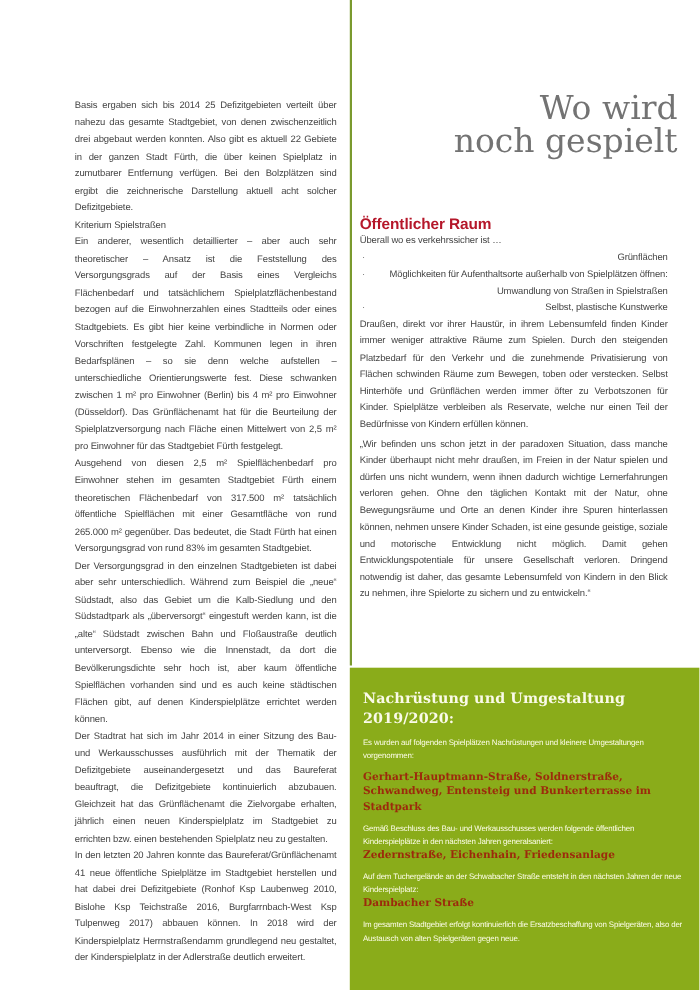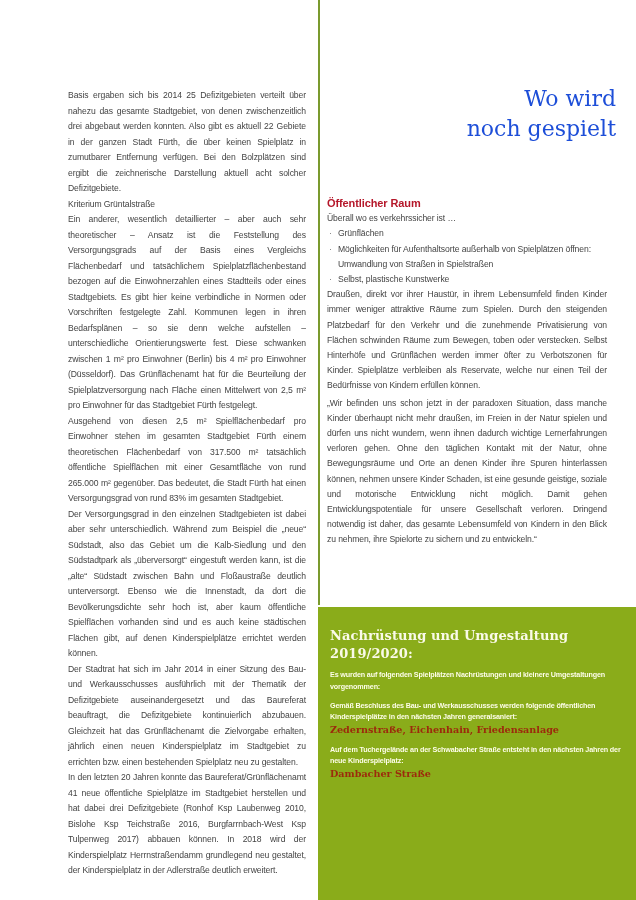--- a/index.html
+++ b/index.html
@@ -15,65 +15,65 @@
 
   .left-col {
     position: absolute; left: 68px; top: 88px; width: 238px;
     font-size: 8.6px; line-height: 15.5px; text-align: justify; color: #444;
     letter-spacing: -0.1px;
   }
   .left-col p { margin: 0; }
 
   .title {
     position: absolute; right: 20px; top: 84px; width: 260px;
-    font-family: "DejaVu Serif", serif; color: #1d4ed8;
-    font-size: 22px; line-height: 30px; text-align: right; font-weight: normal;
+    font-family: "DejaVu Serif", serif; color: #737373;
+    font-size: 30px; line-height: 30px; text-align: right; font-weight: normal;
   }
 
   .right-col {
     position: absolute; left: 327px; top: 196px; width: 280px;
     font-size: 8.6px; line-height: 15.2px; color: #444; letter-spacing: -0.1px;
   }
-  .section-heading { color: #b5172a; font-weight: bold; font-size: 11px; }
+  .section-heading { color: #b5172a; font-weight: bold; font-size: 14px; }
   .bullet-list { list-style: none; }
-  .bullet-list li { position: relative; padding-left: 11px; }
+  .bullet-list li { position: relative; padding-left: 11px; text-align: right; }
   .bullet-list li::before { content: "·"; position: absolute; left: 2px; top: 0; color: #777; }
 
   .para { text-align: justify; margin-top: 0; }
   .para.first { }
   .para.quote { margin-top: 2px; }
 
   .green-box {
     position: absolute; left: 318px; top: 607px; width: 318px; height: 367px;
     background: #8aac1a; padding: 20px 12px 0 12px; color: #ffffff;
   }
   .box-title {
     font-family: "DejaVu Serif", serif; font-weight: bold; font-size: 13px;
     line-height: 18px; color: #fafae8; margin-bottom: 6px; letter-spacing: 0.1px;
   }
   .box-block { margin-bottom: 7px; }
   .box-text {
     font-family: "Liberation Sans", sans-serif; font-size: 7.2px; line-height: 11.8px;
-    font-weight: bold; color: #fdfde8; letter-spacing: -0.15px;
+    font-weight: normal; color: #fdfde8; letter-spacing: -0.15px;
   }
   .box-places {
     font-family: "DejaVu Serif", serif; font-weight: bold; font-size: 9.6px;
     line-height: 13.5px; color: #9c2a0c;
   }
 </style>
 </head>
 <body>
 
 <div class="page">
 
   <div class="divider"></div>
 
   <div class="left-col">
     <p>Basis ergaben sich bis 2014 25 Defizitgebieten verteilt über nahezu das gesamte Stadtgebiet, von denen zwischenzeitlich drei abgebaut werden konnten. Also gibt es aktuell 22 Gebiete in der ganzen Stadt Fürth, die über keinen Spielplatz in zumutbarer Entfernung verfügen. Bei den Bolzplätzen sind ergibt die zeichnerische Darstellung aktuell acht solcher Defizitgebiete.</p>
-    <p>Kriterium Grüntalstraße</p>
+    <p>Kriterium Spielstraßen</p>
     <p>Ein anderer, wesentlich detaillierter – aber auch sehr theoretischer – Ansatz ist die Feststellung des Versorgungsgrads auf der Basis eines Vergleichs Flächenbedarf und tatsächlichem Spielplatzflächenbestand bezogen auf die Einwohnerzahlen eines Stadtteils oder eines Stadtgebiets. Es gibt hier keine verbindliche in Normen oder Vorschriften festgelegte Zahl. Kommunen legen in ihren Bedarfsplänen – so sie denn welche aufstellen – unterschiedliche Orientierungswerte fest. Diese schwanken zwischen 1 m² pro Einwohner (Berlin) bis 4 m² pro Einwohner (Düsseldorf). Das Grünflächenamt hat für die Beurteilung der Spielplatzversorgung nach Fläche einen Mittelwert von 2,5 m² pro Einwohner für das Stadtgebiet Fürth festgelegt.</p>
     <p>Ausgehend von diesen 2,5 m² Spielflächenbedarf pro Einwohner stehen im gesamten Stadtgebiet Fürth einem theoretischen Flächenbedarf von 317.500 m² tatsächlich öffentliche Spielflächen mit einer Gesamtfläche von rund 265.000 m² gegenüber. Das bedeutet, die Stadt Fürth hat einen Versorgungsgrad von rund 83% im gesamten Stadtgebiet.</p>
     <p>Der Versorgungsgrad in den einzelnen Stadtgebieten ist dabei aber sehr unterschiedlich. Während zum Beispiel die „neue“ Südstadt, also das Gebiet um die Kalb-Siedlung und den Südstadtpark als „überversorgt“ eingestuft werden kann, ist die „alte“ Südstadt zwischen Bahn und Floßaustraße deutlich unterversorgt. Ebenso wie die Innenstadt, da dort die Bevölkerungsdichte sehr hoch ist, aber kaum öffentliche Spielflächen vorhanden sind und es auch keine städtischen Flächen gibt, auf denen Kinderspielplätze errichtet werden können.</p>
     <p>Der Stadtrat hat sich im Jahr 2014 in einer Sitzung des Bau- und Werkausschusses ausführlich mit der Thematik der Defizitgebiete auseinandergesetzt und das Baureferat beauftragt, die Defizitgebiete kontinuierlich abzubauen. Gleichzeit hat das Grünflächenamt die Zielvorgabe erhalten, jährlich einen neuen Kinderspielplatz im Stadtgebiet zu errichten bzw. einen bestehenden Spielplatz neu zu gestalten.</p>
     <p>In den letzten 20 Jahren konnte das Baureferat/Grünflächenamt 41 neue öffentliche Spielplätze im Stadtgebiet herstellen und hat dabei drei Defizitgebiete (Ronhof Ksp Laubenweg 2010, Bislohe Ksp Teichstraße 2016, Burgfarrnbach-West Ksp Tulpenweg 2017) abbauen können. In 2018 wird der Kinderspielplatz Herrnstraßendamm grundlegend neu gestaltet, der Kinderspielplatz in der Adlerstraße deutlich erweitert.</p>
   </div>
 
   <h1 class="title">
     <span>Wo wird</span><br>
     <span>noch gespielt</span>
@@ -92,27 +92,31 @@
   </div>
 
   <div class="green-box">
     <div class="box-title">Nachrüstung und Umgestaltung 2019/2020:</div>
 
     <div class="box-block">
       <div class="box-text">Es wurden auf folgenden Spielplätzen Nachrüstungen und kleinere Umgestaltungen vorgenommen:</div>
     </div>
 
     <div class="box-block">
+      <div class="box-places">Gerhart-Hauptmann-Straße, Soldnerstraße, Schwandweg, Entensteig und Bunkerterrasse im Stadtpark</div>
     </div>
 
     <div class="box-block">
       <div class="box-text">Gemäß Beschluss des Bau- und Werkausschusses werden folgende öffentlichen Kinderspielplätze in den nächsten Jahren generalsaniert:</div>
       <div class="box-places">Zedernstraße, Eichenhain, Friedensanlage</div>
     </div>
 
     <div class="box-block">
       <div class="box-text">Auf dem Tuchergelände an der Schwabacher Straße entsteht in den nächsten Jahren der neue Kinderspielplatz:</div>
       <div class="box-places">Dambacher Straße</div>
     </div>
 
+    <div class="box-block">
+      <div class="box-text">Im gesamten Stadtgebiet erfolgt kontinuierlich die Ersatzbeschaffung von Spielgeräten, also der Austausch von alten Spielgeräten gegen neue.</div>
+    </div>
   </div>
 
 </div>
 
 </body></html>

